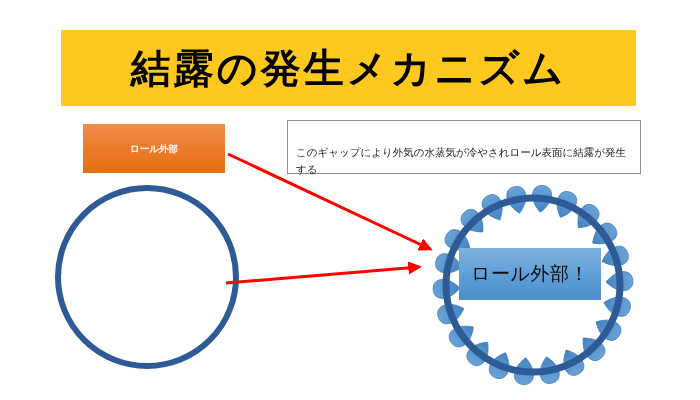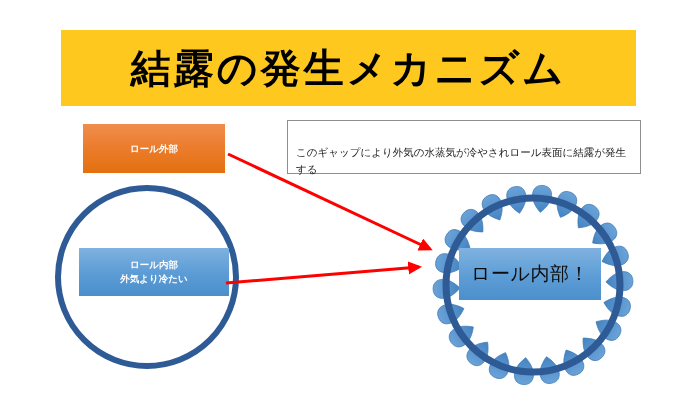--- a/index.html
+++ b/index.html
@@ -174,24 +174,20 @@
   <div id="orange-box">
     <div class="line">ロール外部</div>
   </div>
 
   <div id="gap-textbox">
     <div class="body">このギャップにより外気の水蒸気が冷やされロール表面に結露が発生する</div>
   </div>
 
   <div id="left-circle"></div>
 
-  <div id="blue-box">
-    <div class="line">ロール内部</div>
-    <div class="line">外気より冷たい</div>
-  </div>
 
   <div id="right-circle-group">
     <svg width="215" height="230" viewBox="0 0 215 230" xmlns="http://www.w3.org/2000/svg">
       <defs>
         <linearGradient id="dropGrad" x1="0" y1="0" x2="0" y2="1">
           <stop offset="0%" stop-color="#6BA3D8"></stop>
           <stop offset="100%" stop-color="#4584C2"></stop>
         </linearGradient>
       </defs>
       <g id="droplets">
@@ -216,21 +212,21 @@
           <path d="M0,-13 C6.6,-13 9.5,-8.6 9.5,-3.6 C9.5,3.2 5.0,9.2 0,14 C-5.0,9.2 -9.5,3.2 -9.5,-3.6 C-9.5,-8.6 -6.6,-13 0,-13 Z" transform="translate(27.87,71.14) rotate(300.28)" fill="url(#dropGrad)" stroke="#3B79B4" stroke-width="0.7"></path>
           <path d="M0,-13 C6.6,-13 9.5,-8.6 9.5,-3.6 C9.5,3.2 5.0,9.2 0,14 C-5.0,9.2 -9.5,3.2 -9.5,-3.6 C-9.5,-8.6 -6.6,-13 0,-13 Z" transform="translate(43.27,51.75) rotate(316.64)" fill="url(#dropGrad)" stroke="#3B79B4" stroke-width="0.7"></path>
           <path d="M0,-13 C6.6,-13 9.5,-8.6 9.5,-3.6 C9.5,3.2 5.0,9.2 0,14 C-5.0,9.2 -9.5,3.2 -9.5,-3.6 C-9.5,-8.6 -6.6,-13 0,-13 Z" transform="translate(63.51,37.48) rotate(333.00)" fill="url(#dropGrad)" stroke="#3B79B4" stroke-width="0.7"></path>
           <path d="M0,-13 C6.6,-13 9.5,-8.6 9.5,-3.6 C9.5,3.2 5.0,9.2 0,14 C-5.0,9.2 -9.5,3.2 -9.5,-3.6 C-9.5,-8.6 -6.6,-13 0,-13 Z" transform="translate(86.95,29.49) rotate(349.37)" fill="url(#dropGrad)" stroke="#3B79B4" stroke-width="0.7"></path>
         </g>
       <circle cx="103" cy="115" r="87" fill="none" stroke="#2E5B96" stroke-width="7"></circle>
     </svg>
   </div>
 
   <div id="condense-label">
-    <div class="line">ロール内部！</div>
+    <div class="line">ロール外部！</div>
   </div>
 
   <svg id="arrows" width="700" height="400" viewBox="0 0 700 400" xmlns="http://www.w3.org/2000/svg">
     <defs>
       <marker id="redhead" markerWidth="5" markerHeight="5" refX="3.6" refY="2.2" orient="auto" markerUnits="strokeWidth">
         <path d="M0,0 L4.6,2.2 L0,4.4 z" fill="#FF0000"></path>
       </marker>
     </defs>
     <g id="arrow-lines">
         <line x1="228" y1="134" x2="430" y2="229" stroke="#FF0000" stroke-width="3" marker-end="url(#redhead)"></line>

